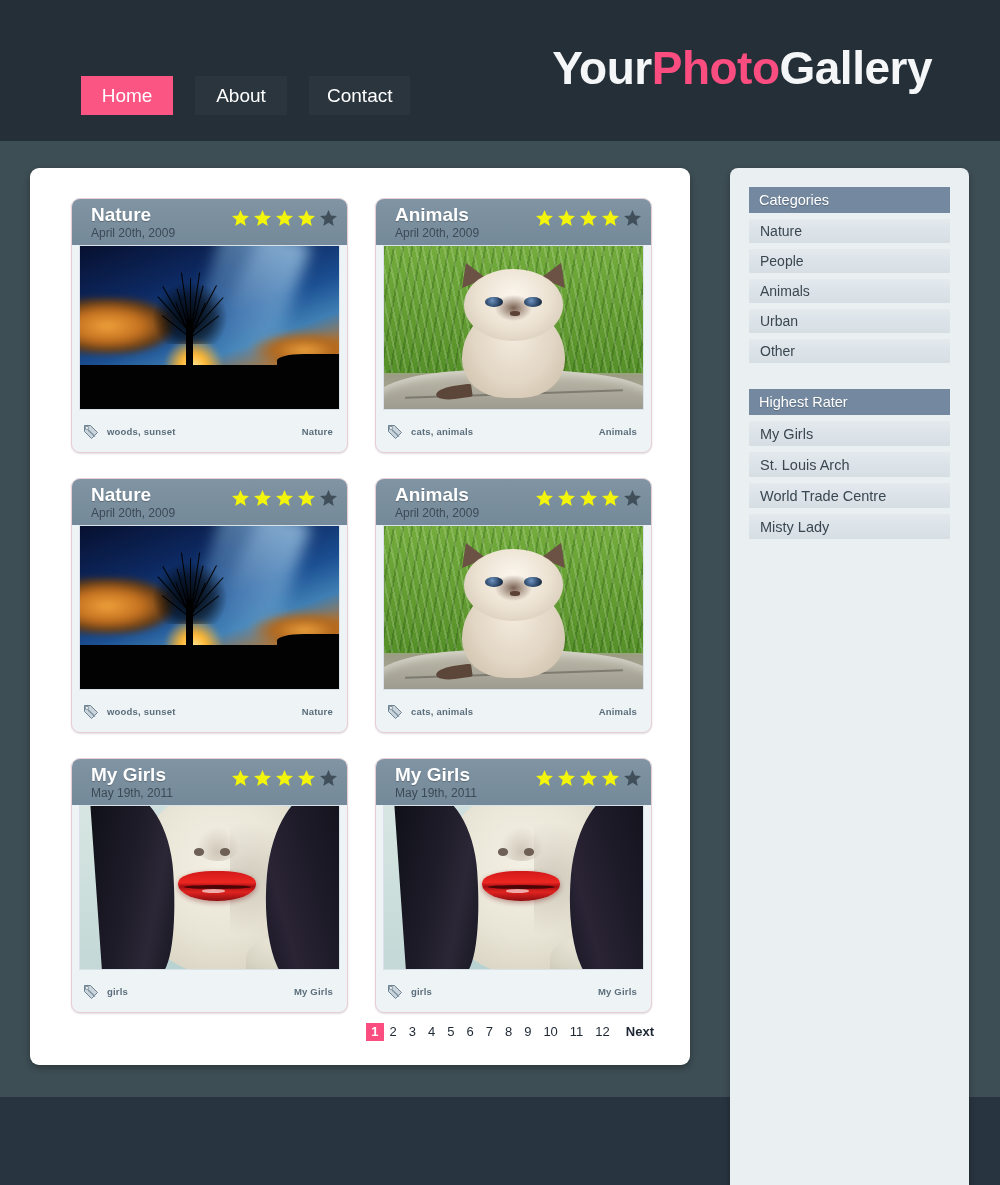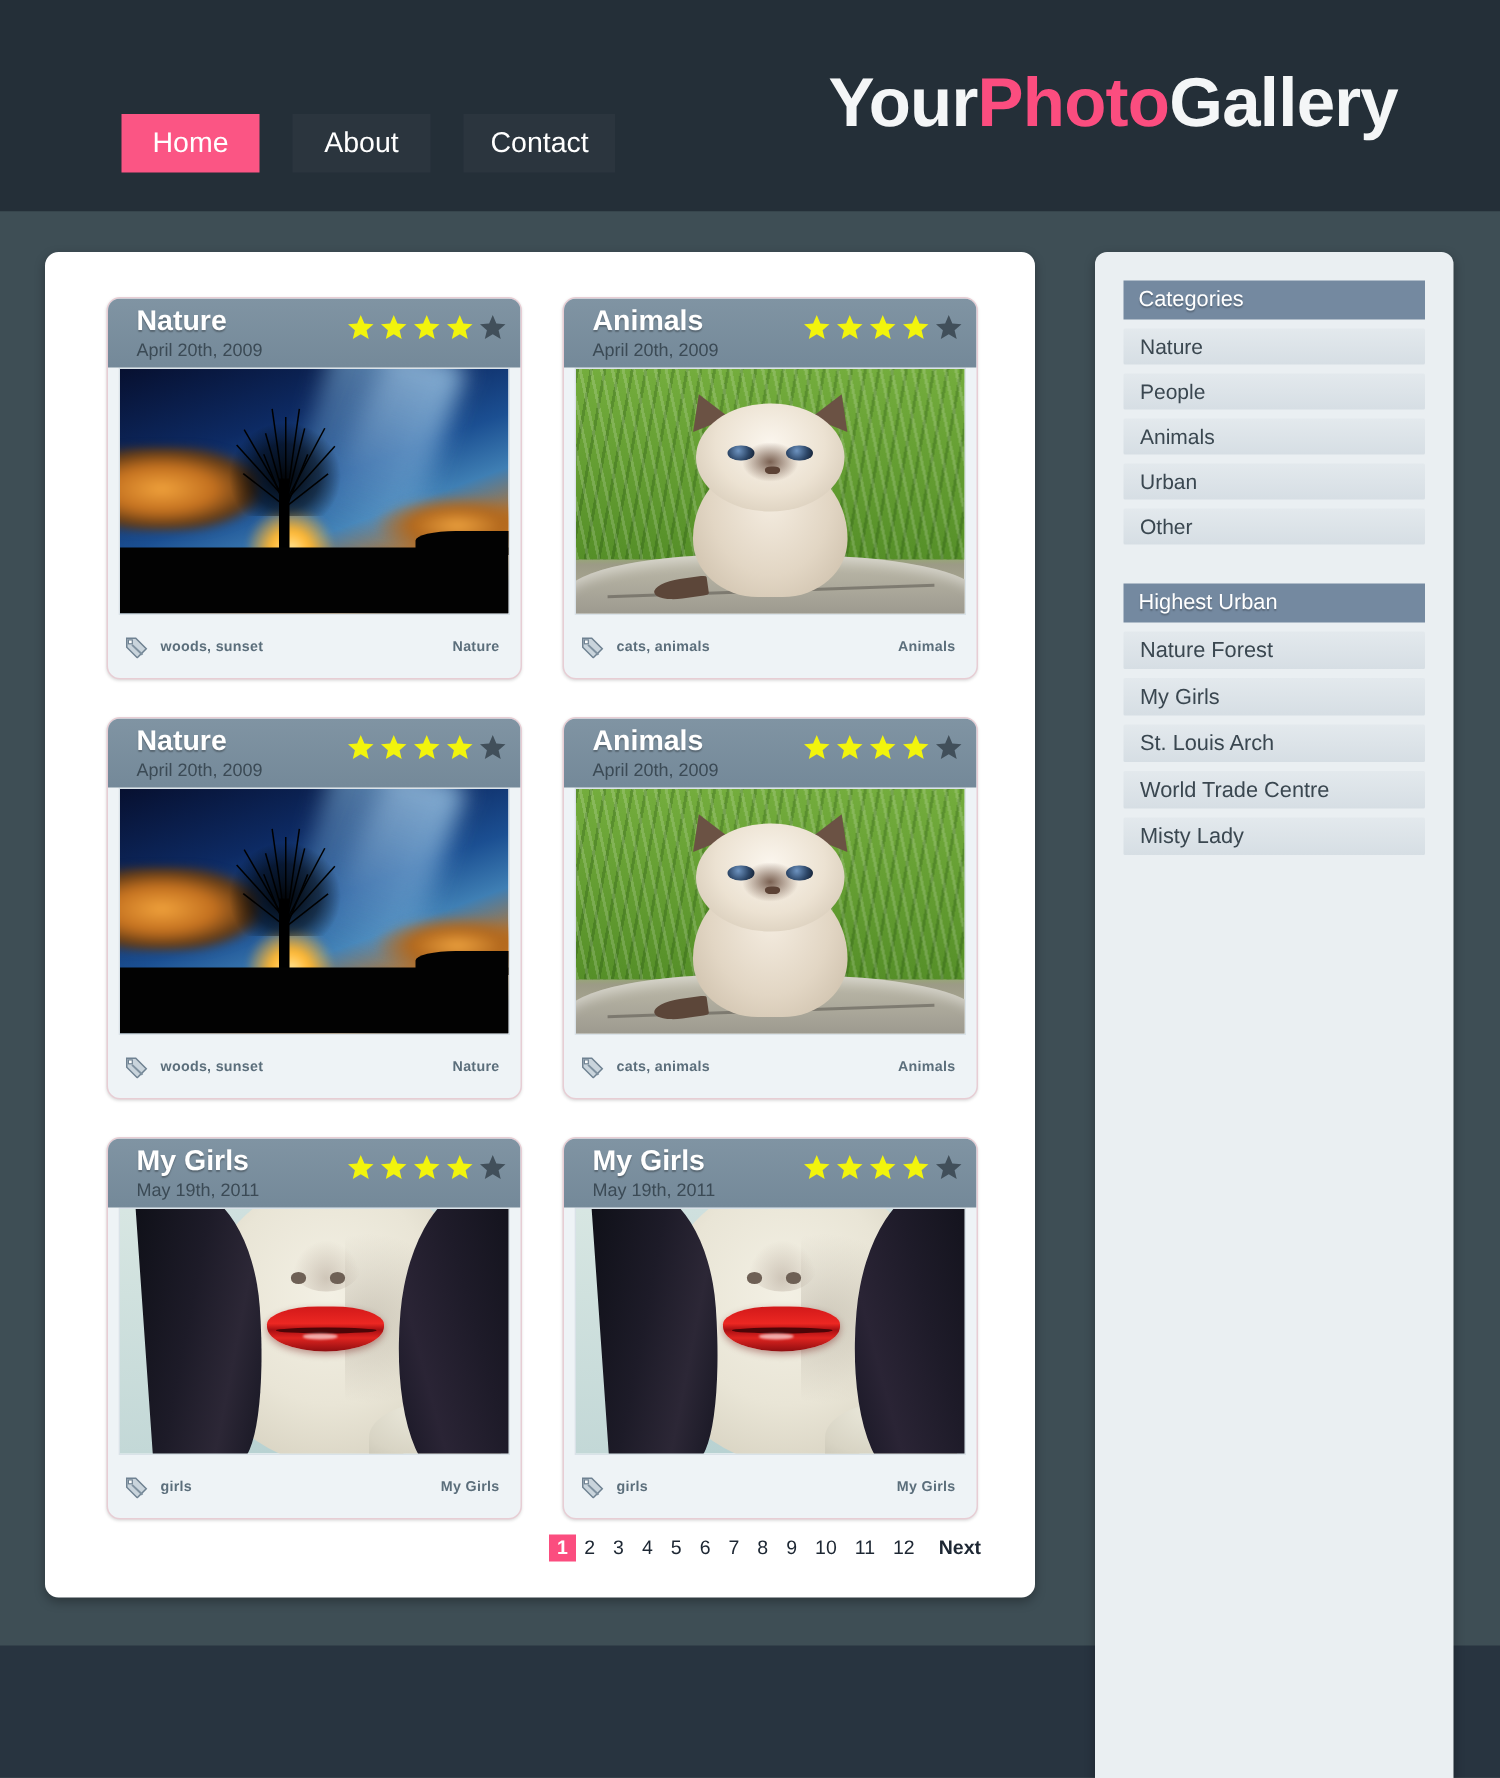--- a/index.html
+++ b/index.html
@@ -703,22 +703,21 @@
     <div id="cat-list">
         <div class="panel-item">Nature</div>
         <div class="panel-item">People</div>
         <div class="panel-item">Animals</div>
         <div class="panel-item">Urban</div>
         <div class="panel-item">Other</div>
       </div>
   </div>
 
   <div class="panel rater">
-    <div class="panel-head">Highest Urban</div>
+    <div class="panel-head">Highest Rater</div>
     <div id="rate-list">
-        <div class="panel-item">Nature  Forest</div>
         <div class="panel-item">My Girls</div>
         <div class="panel-item">St. Louis Arch</div>
         <div class="panel-item">World Trade Centre</div>
         <div class="panel-item">Misty Lady</div>
       </div>
   </div>
 </aside>
 
 </body></html>

